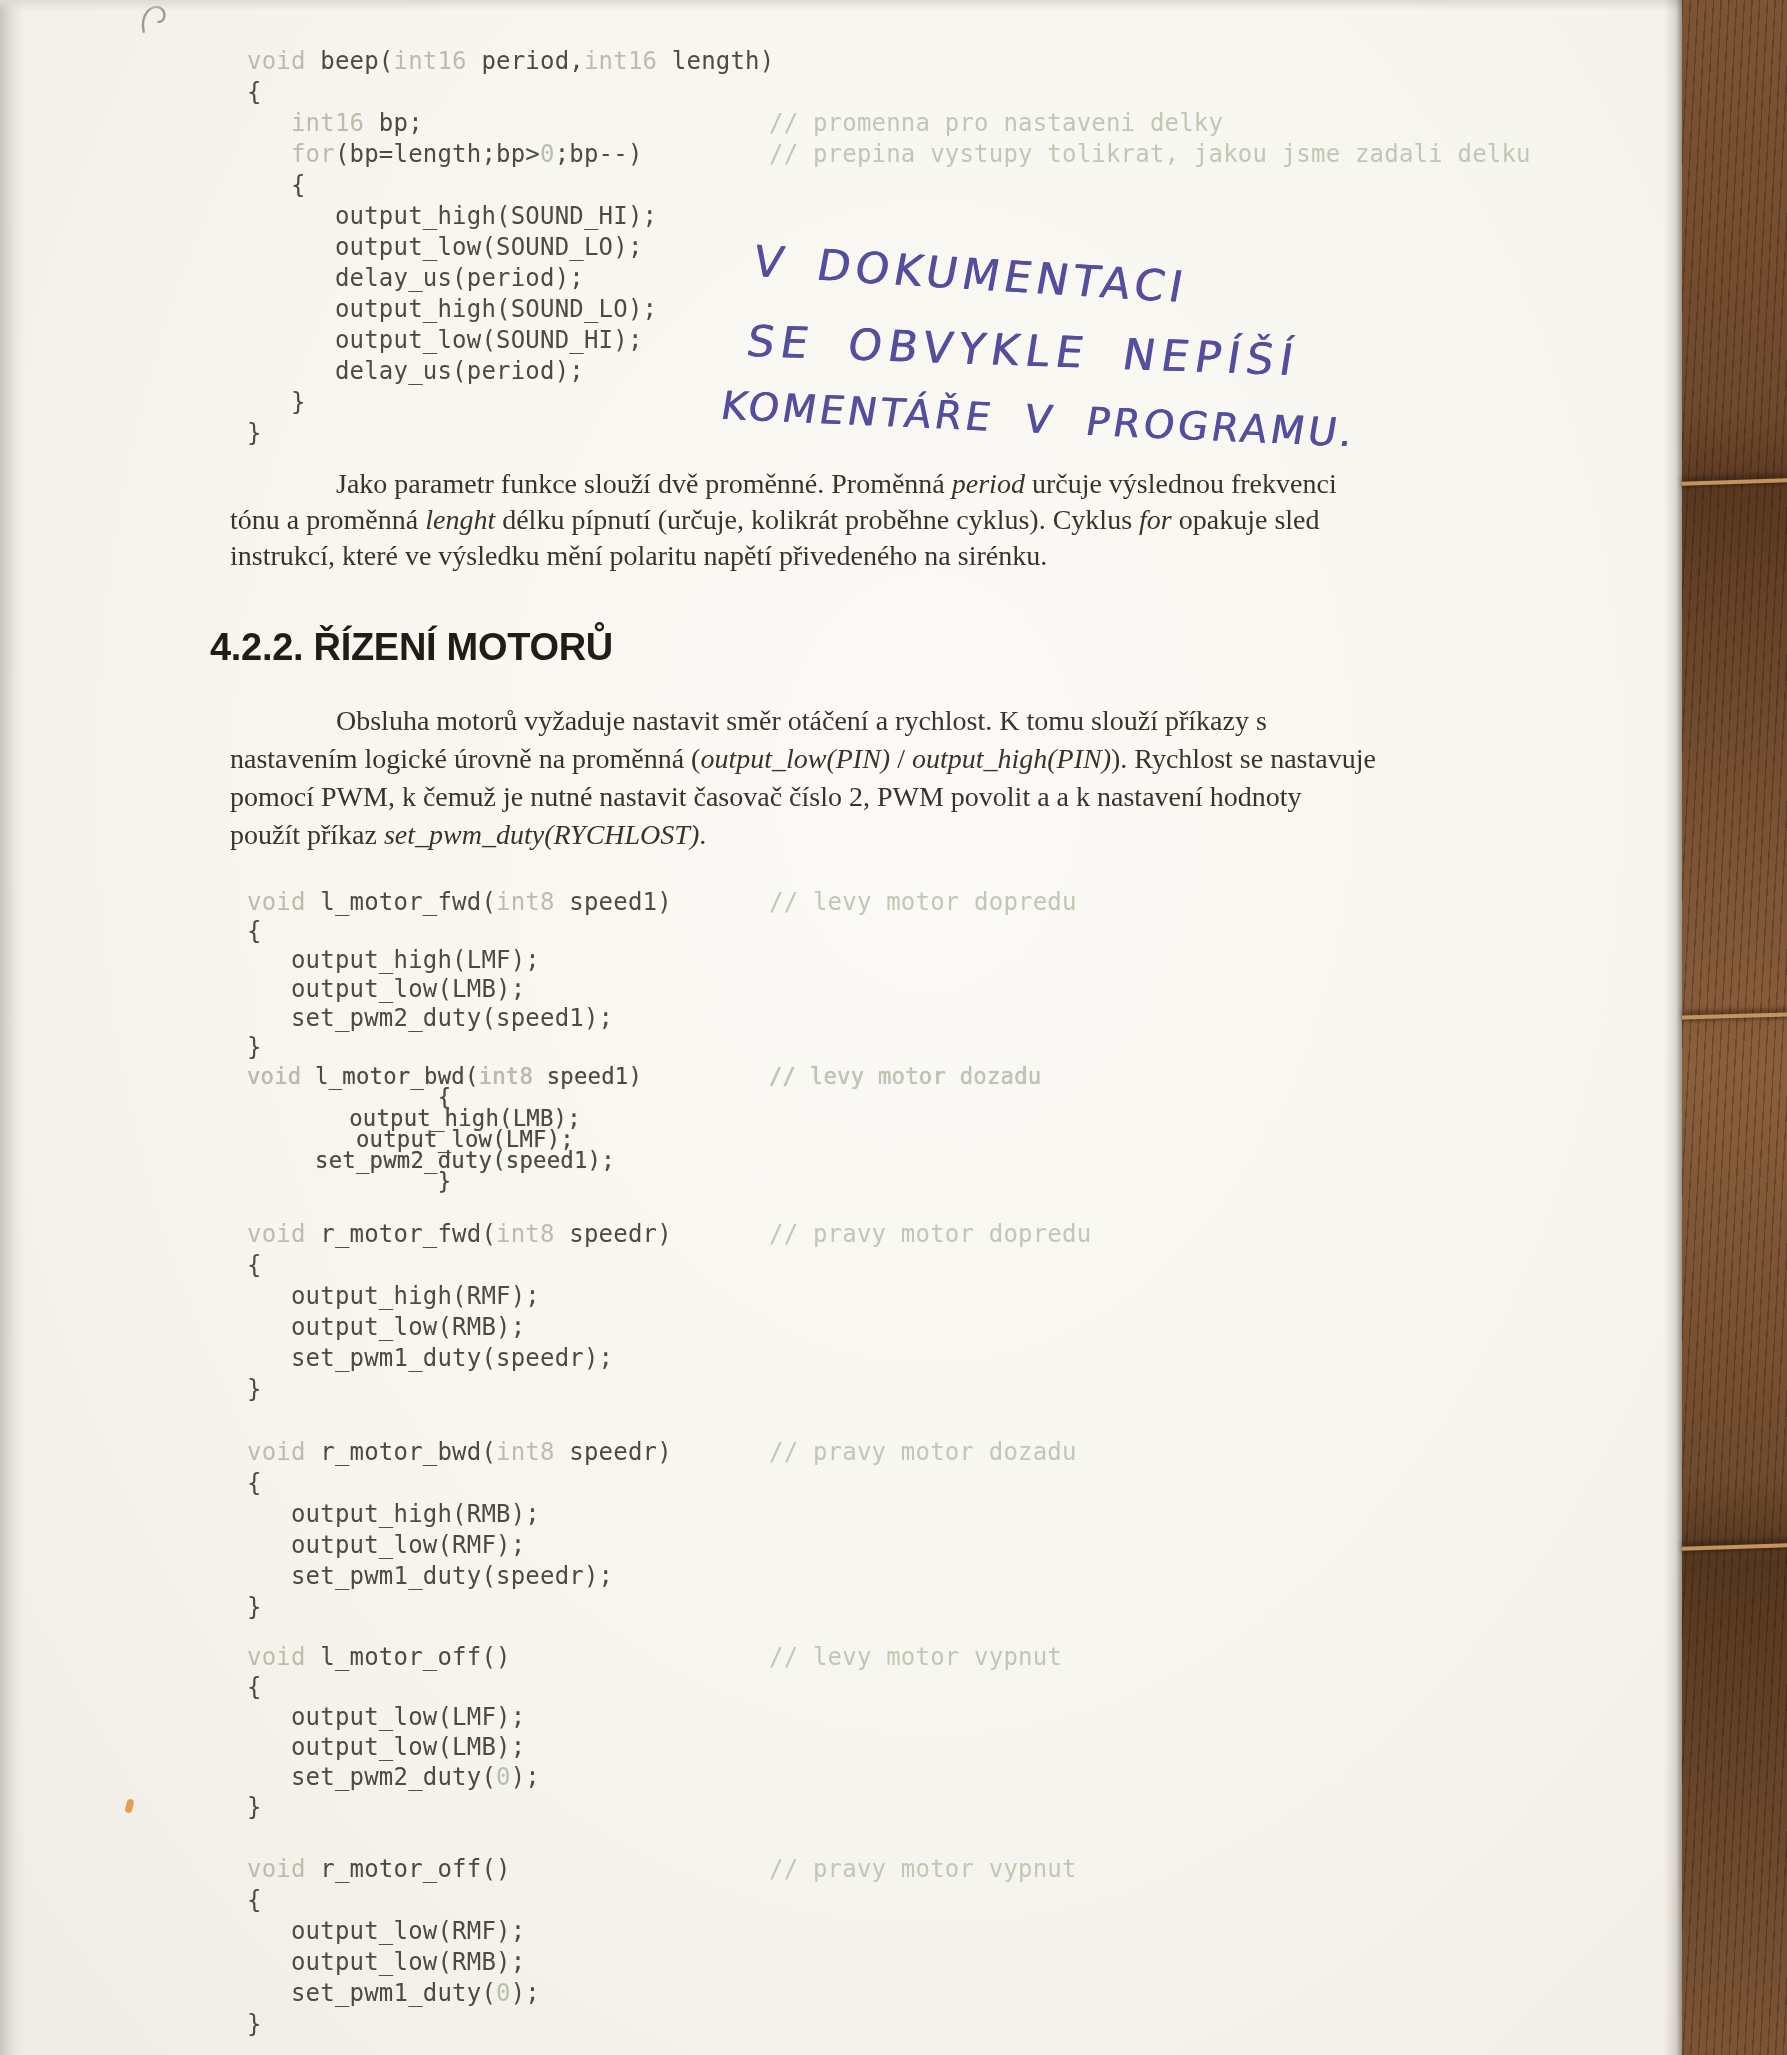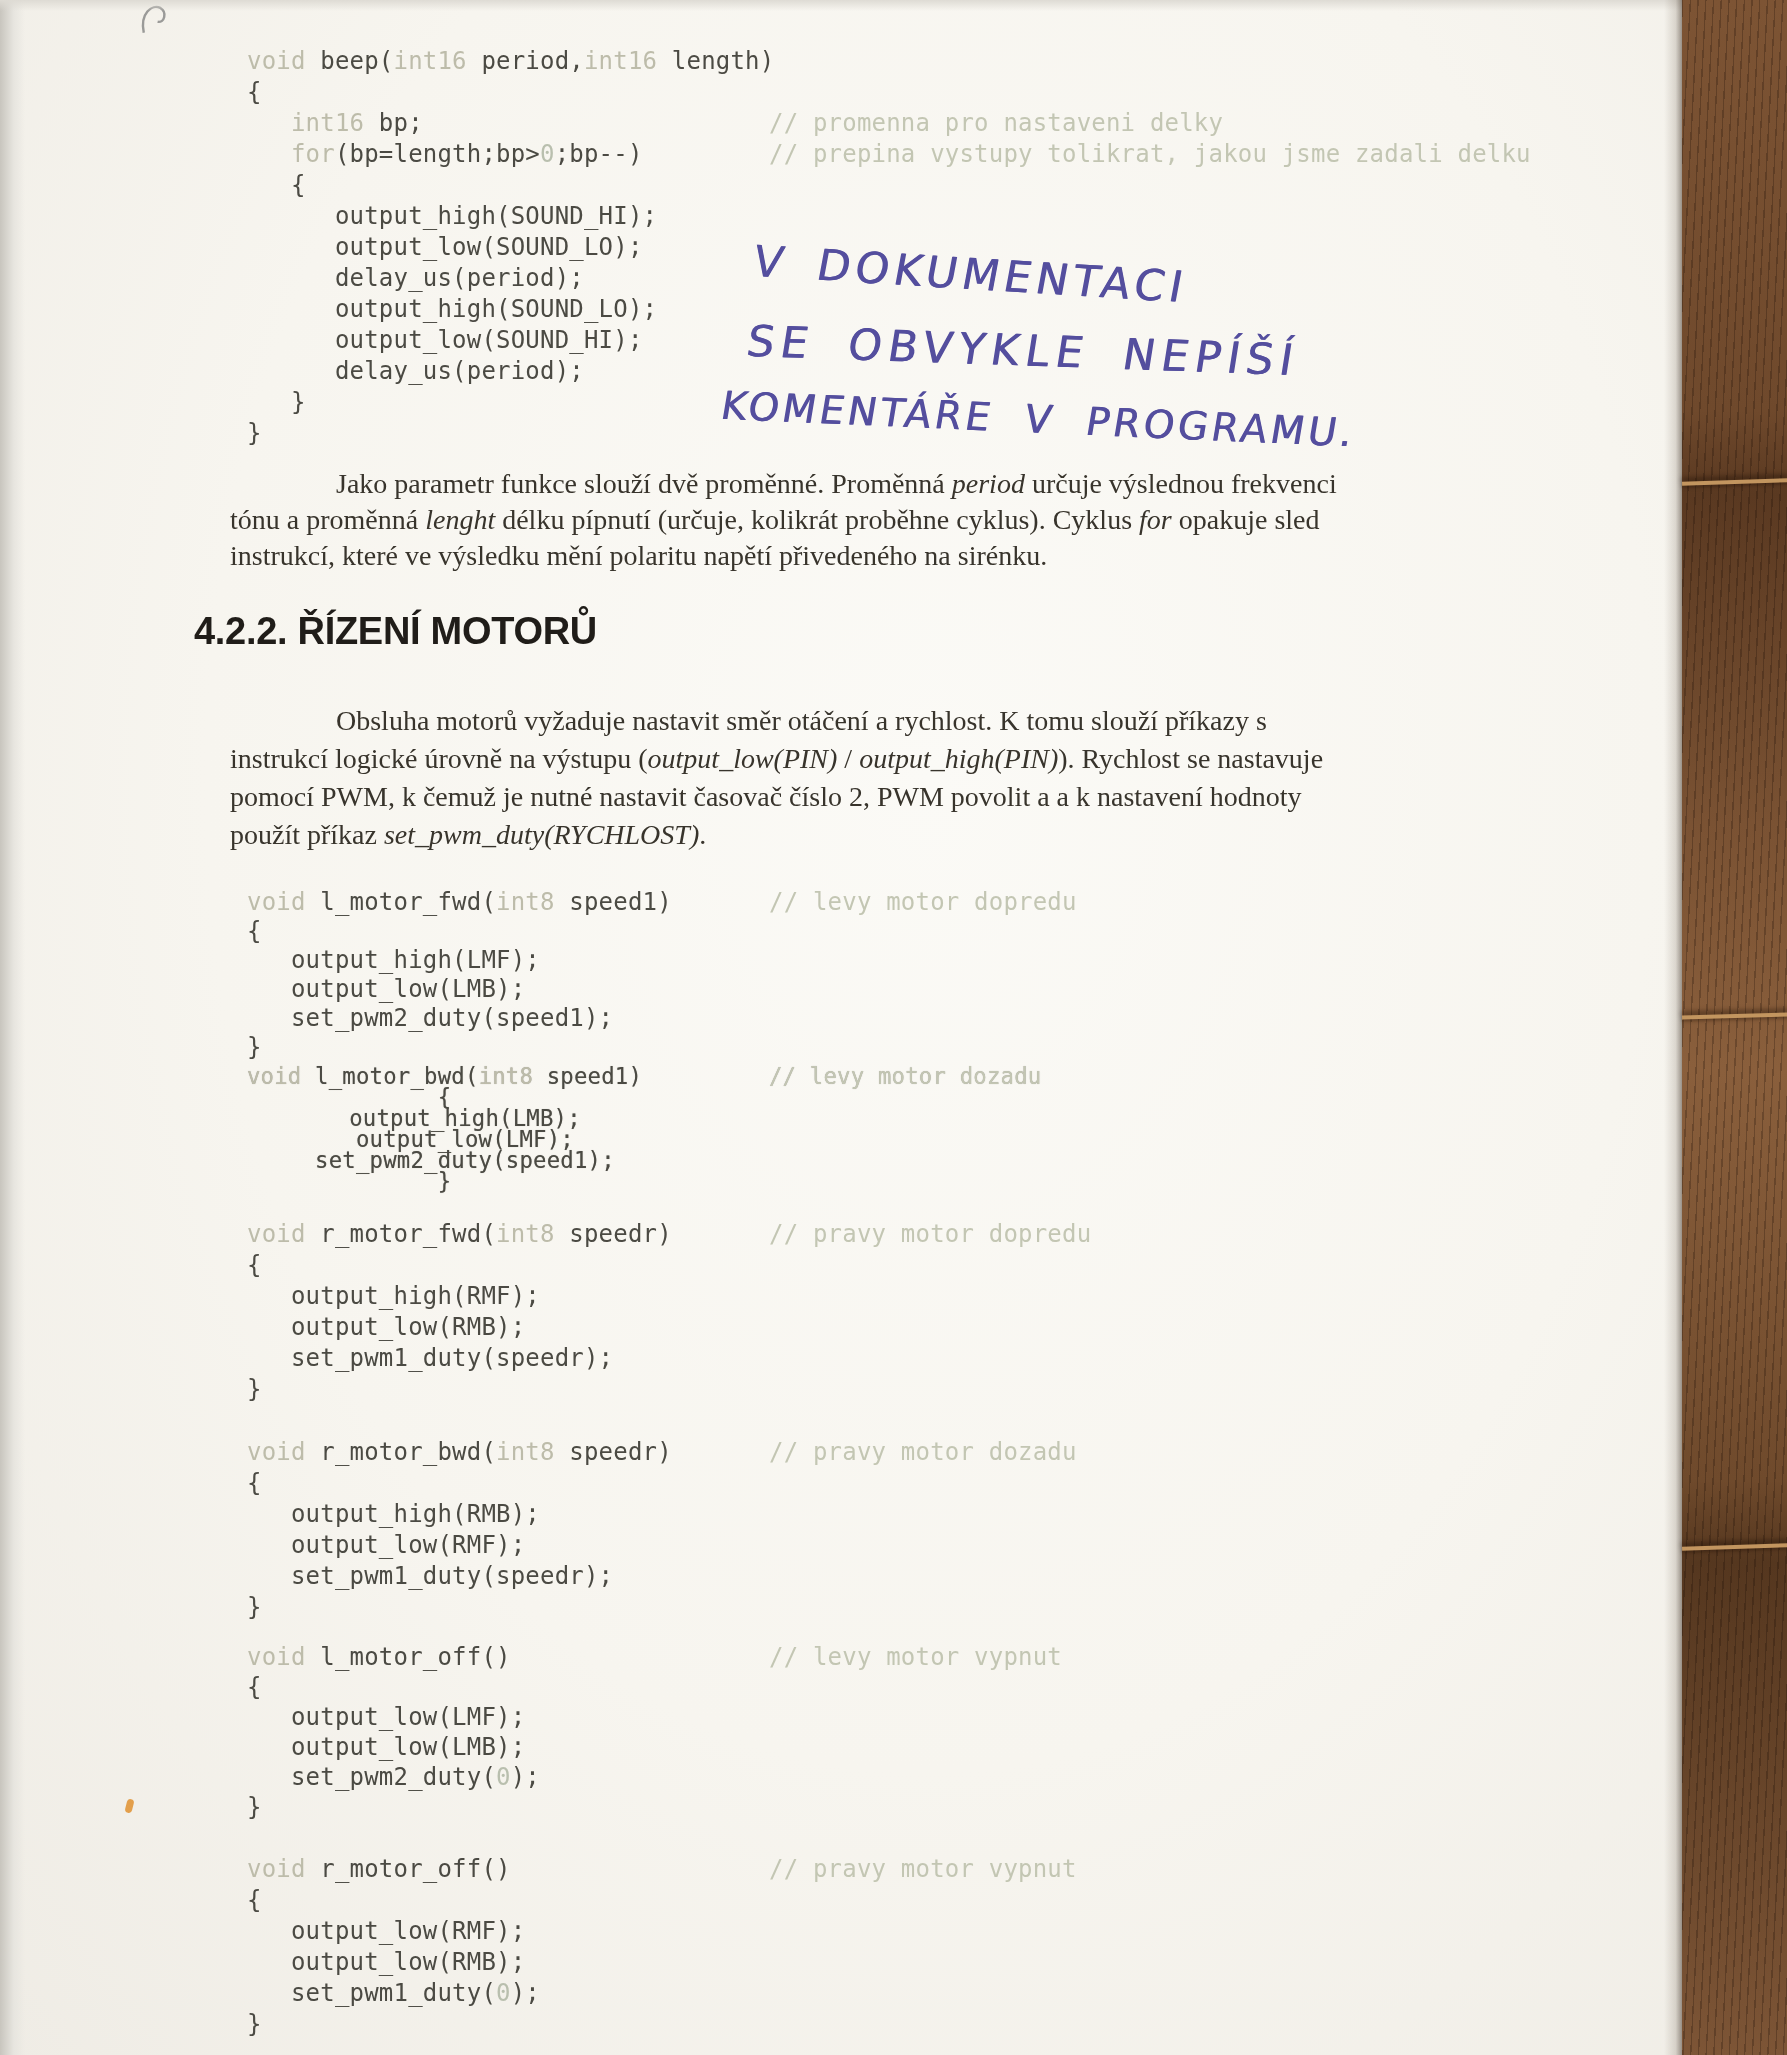--- a/index.html
+++ b/index.html
@@ -47,21 +47,21 @@
   .lit{color:#b9bfae;}
   .cmt{position:absolute;left:522px;top:0;color:#c3c6b3;}
   
   .para{position:absolute;left:194px;width:1458px;color:#38342c;margin-left:36px;}
   .p1{top:466px; font-size:28px;line-height:36px;}
   .p2{top:702px;font-size:28px;line-height:38px;}
   .para .ind{text-indent:106px;}
   .para .t{font-style:normal;}
   .para .i{font-style:italic;}
   
-  .heading{position:absolute;left:194px;top:610px;margin:0;
+  .heading{position:absolute;left:194px;top:610px;margin:16px;
     font-family:"Liberation Sans",sans-serif;font-weight:bold;
     font-size:38px;letter-spacing:-0.3px;color:#201d19;}
   
   .hw{position:absolute;font-family:"DejaVu Sans",sans-serif;color:#544e9e;
     transform-origin:left top;text-shadow:0.7px 0 0 currentColor;white-space:nowrap;}
   .hw1{left:758px;top:236px;font-size:43px;letter-spacing:4.9px;word-spacing:11.2px;
     transform:rotate(3.5deg) skewX(-7deg);}
   .hw2{left:751px;top:316px;font-size:43px;letter-spacing:6.3px;word-spacing:14px;
     transform:rotate(2deg) skewX(-7deg);}
   .hw3{left:725px;top:383px;font-size:39px;letter-spacing:3.5px;word-spacing:15.4px;
@@ -83,21 +83,21 @@
   <section class="para p1">
       <div class="ln ind"><span class="t">Jako parametr funkce slouží dvě proměnné. Proměnná </span><span class="i">period</span><span class="t"> určuje výslednou frekvenci</span></div>
       <div class="ln"><span class="t">tónu a proměnná </span><span class="i">lenght</span><span class="t"> délku pípnutí (určuje, kolikrát proběhne cyklus). Cyklus </span><span class="i">for</span><span class="t"> opakuje sled</span></div>
       <div class="ln"><span class="t">instrukcí, které ve výsledku mění polaritu napětí přivedeného na sirénku.</span></div>
     </section>
 
   <h1 class="heading">4.2.2. ŘÍZENÍ MOTORŮ</h1>
 
   <section class="para p2">
       <div class="ln ind"><span class="t">Obsluha motorů vyžaduje nastavit směr otáčení a rychlost. K tomu slouží příkazy s</span></div>
-      <div class="ln"><span class="t">instrukcí logické úrovně na výstupu (</span><span class="i">output_low(PIN)</span><span class="t"> / </span><span class="i">output_high(PIN)</span><span class="t">). Rychlost se nastavuje</span></div>
+      <div class="ln"><span class="t">nastavením logické úrovně na proměnná (</span><span class="i">output_low(PIN)</span><span class="t"> / </span><span class="i">output_high(PIN)</span><span class="t">). Rychlost se nastavuje</span></div>
       <div class="ln"><span class="t">pomocí PWM, k čemuž je nutné nastavit časovač číslo 2, PWM povolit a a k nastavení hodnoty</span></div>
       <div class="ln"><span class="t">použít příkaz </span><span class="i">set_pwm_duty(RYCHLOST)</span><span class="t">.</span></div>
     </section>
 
   <section class="code c-b1"><div class="ln"><span class="kw">void</span><span class="cd"> l_motor_fwd(</span><span class="kw">int8</span><span class="cd"> speed1)</span><span class="cmt">// levy motor dopredu</span></div><div class="ln"><span class="cd">{</span></div><div class="ln"><span class="cd">   output_high(LMF);</span></div><div class="ln"><span class="cd">   output_low(LMB);</span></div><div class="ln"><span class="cd">   set_pwm2_duty(speed1);</span></div><div class="ln"><span class="cd">}</span></div></section>
   <section class="code c-b2"><div class="ln"><span class="kw">void</span><span class="cd"> l_motor_bwd(</span><span class="kw">int8</span><span class="cd"> speed1)</span><span class="cmt">// levy motor dozadu</span></div><div class="ln"><span class="cd">{</span></div><div class="ln"><span class="cd">   output_high(LMB);</span></div><div class="ln"><span class="cd">   output_low(LMF);</span></div><div class="ln"><span class="cd">   set_pwm2_duty(speed1);</span></div><div class="ln"><span class="cd">}</span></div></section>
   <section class="code c-b3"><div class="ln"><span class="kw">void</span><span class="cd"> r_motor_fwd(</span><span class="kw">int8</span><span class="cd"> speedr)</span><span class="cmt">// pravy motor dopredu</span></div><div class="ln"><span class="cd">{</span></div><div class="ln"><span class="cd">   output_high(RMF);</span></div><div class="ln"><span class="cd">   output_low(RMB);</span></div><div class="ln"><span class="cd">   set_pwm1_duty(speedr);</span></div><div class="ln"><span class="cd">}</span></div></section>
   <section class="code c-b4"><div class="ln"><span class="kw">void</span><span class="cd"> r_motor_bwd(</span><span class="kw">int8</span><span class="cd"> speedr)</span><span class="cmt">// pravy motor dozadu</span></div><div class="ln"><span class="cd">{</span></div><div class="ln"><span class="cd">   output_high(RMB);</span></div><div class="ln"><span class="cd">   output_low(RMF);</span></div><div class="ln"><span class="cd">   set_pwm1_duty(speedr);</span></div><div class="ln"><span class="cd">}</span></div></section>
   <section class="code c-b5"><div class="ln"><span class="kw">void</span><span class="cd"> l_motor_off()</span><span class="cmt">// levy motor vypnut</span></div><div class="ln"><span class="cd">{</span></div><div class="ln"><span class="cd">   output_low(LMF);</span></div><div class="ln"><span class="cd">   output_low(LMB);</span></div><div class="ln"><span class="cd">   set_pwm2_duty(</span><span class="lit">0</span><span class="cd">);</span></div><div class="ln"><span class="cd">}</span></div></section>
   <section class="code c-b6"><div class="ln"><span class="kw">void</span><span class="cd"> r_motor_off()</span><span class="cmt">// pravy motor vypnut</span></div><div class="ln"><span class="cd">{</span></div><div class="ln"><span class="cd">   output_low(RMF);</span></div><div class="ln"><span class="cd">   output_low(RMB);</span></div><div class="ln"><span class="cd">   set_pwm1_duty(</span><span class="lit">0</span><span class="cd">);</span></div><div class="ln"><span class="cd">}</span></div></section>

